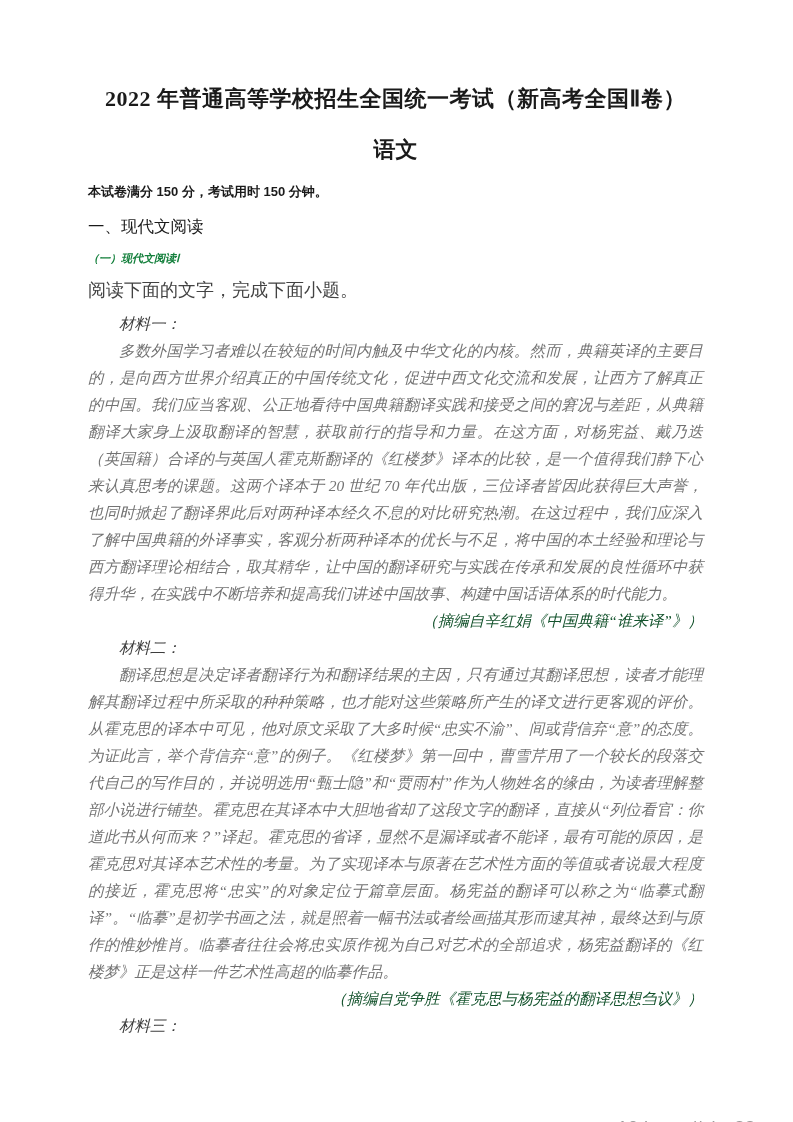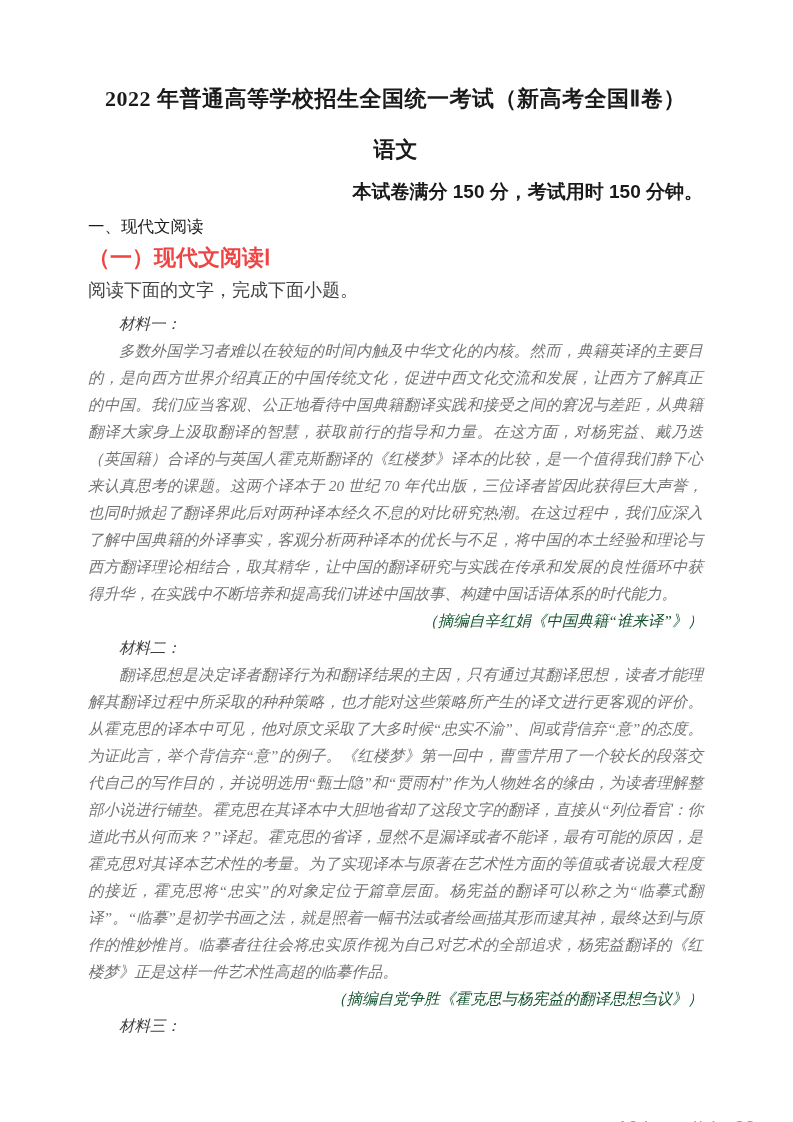--- a/index.html
+++ b/index.html
@@ -35,41 +35,42 @@
     font-weight: bold;
     font-size: 22px;
     line-height: 28px;
     color: #1a1a1a;
     text-align: center;
     margin: 0 0 16px 0;
   }
   .exam-info {
     font-family: "Liberation Sans", sans-serif;
     font-weight: bold;
-    font-size: 19px;
+    font-size: 13px;
     line-height: 24px;
     color: #1a1a1a;
-    text-align: right;
+    text-align: left;
     margin: 12px 0 10px 0;
   }
   .sec-heading {
     font-family: "Liberation Sans", sans-serif;
     font-weight: normal;
     font-size: 16.5px;
     line-height: 24px;
     color: #1a1a1a;
     margin: 0 0 7px 0;
   }
   .subsec-heading {
     font-family: "Liberation Sans", sans-serif;
     font-weight: bold;
-    font-size: 22px;
+    font-size: 11px;
     line-height: 26px;
-    color: #ef4444;
+    color: #15803d;
     margin: 0 0 8px 0;
+    font-style: italic;
   }
   .instruction {
     font-size: 18px;
     line-height: 23px;
     color: #424242;
     margin: 0 0 8px 0;
   }
   .material {
     margin: 0;
   }

